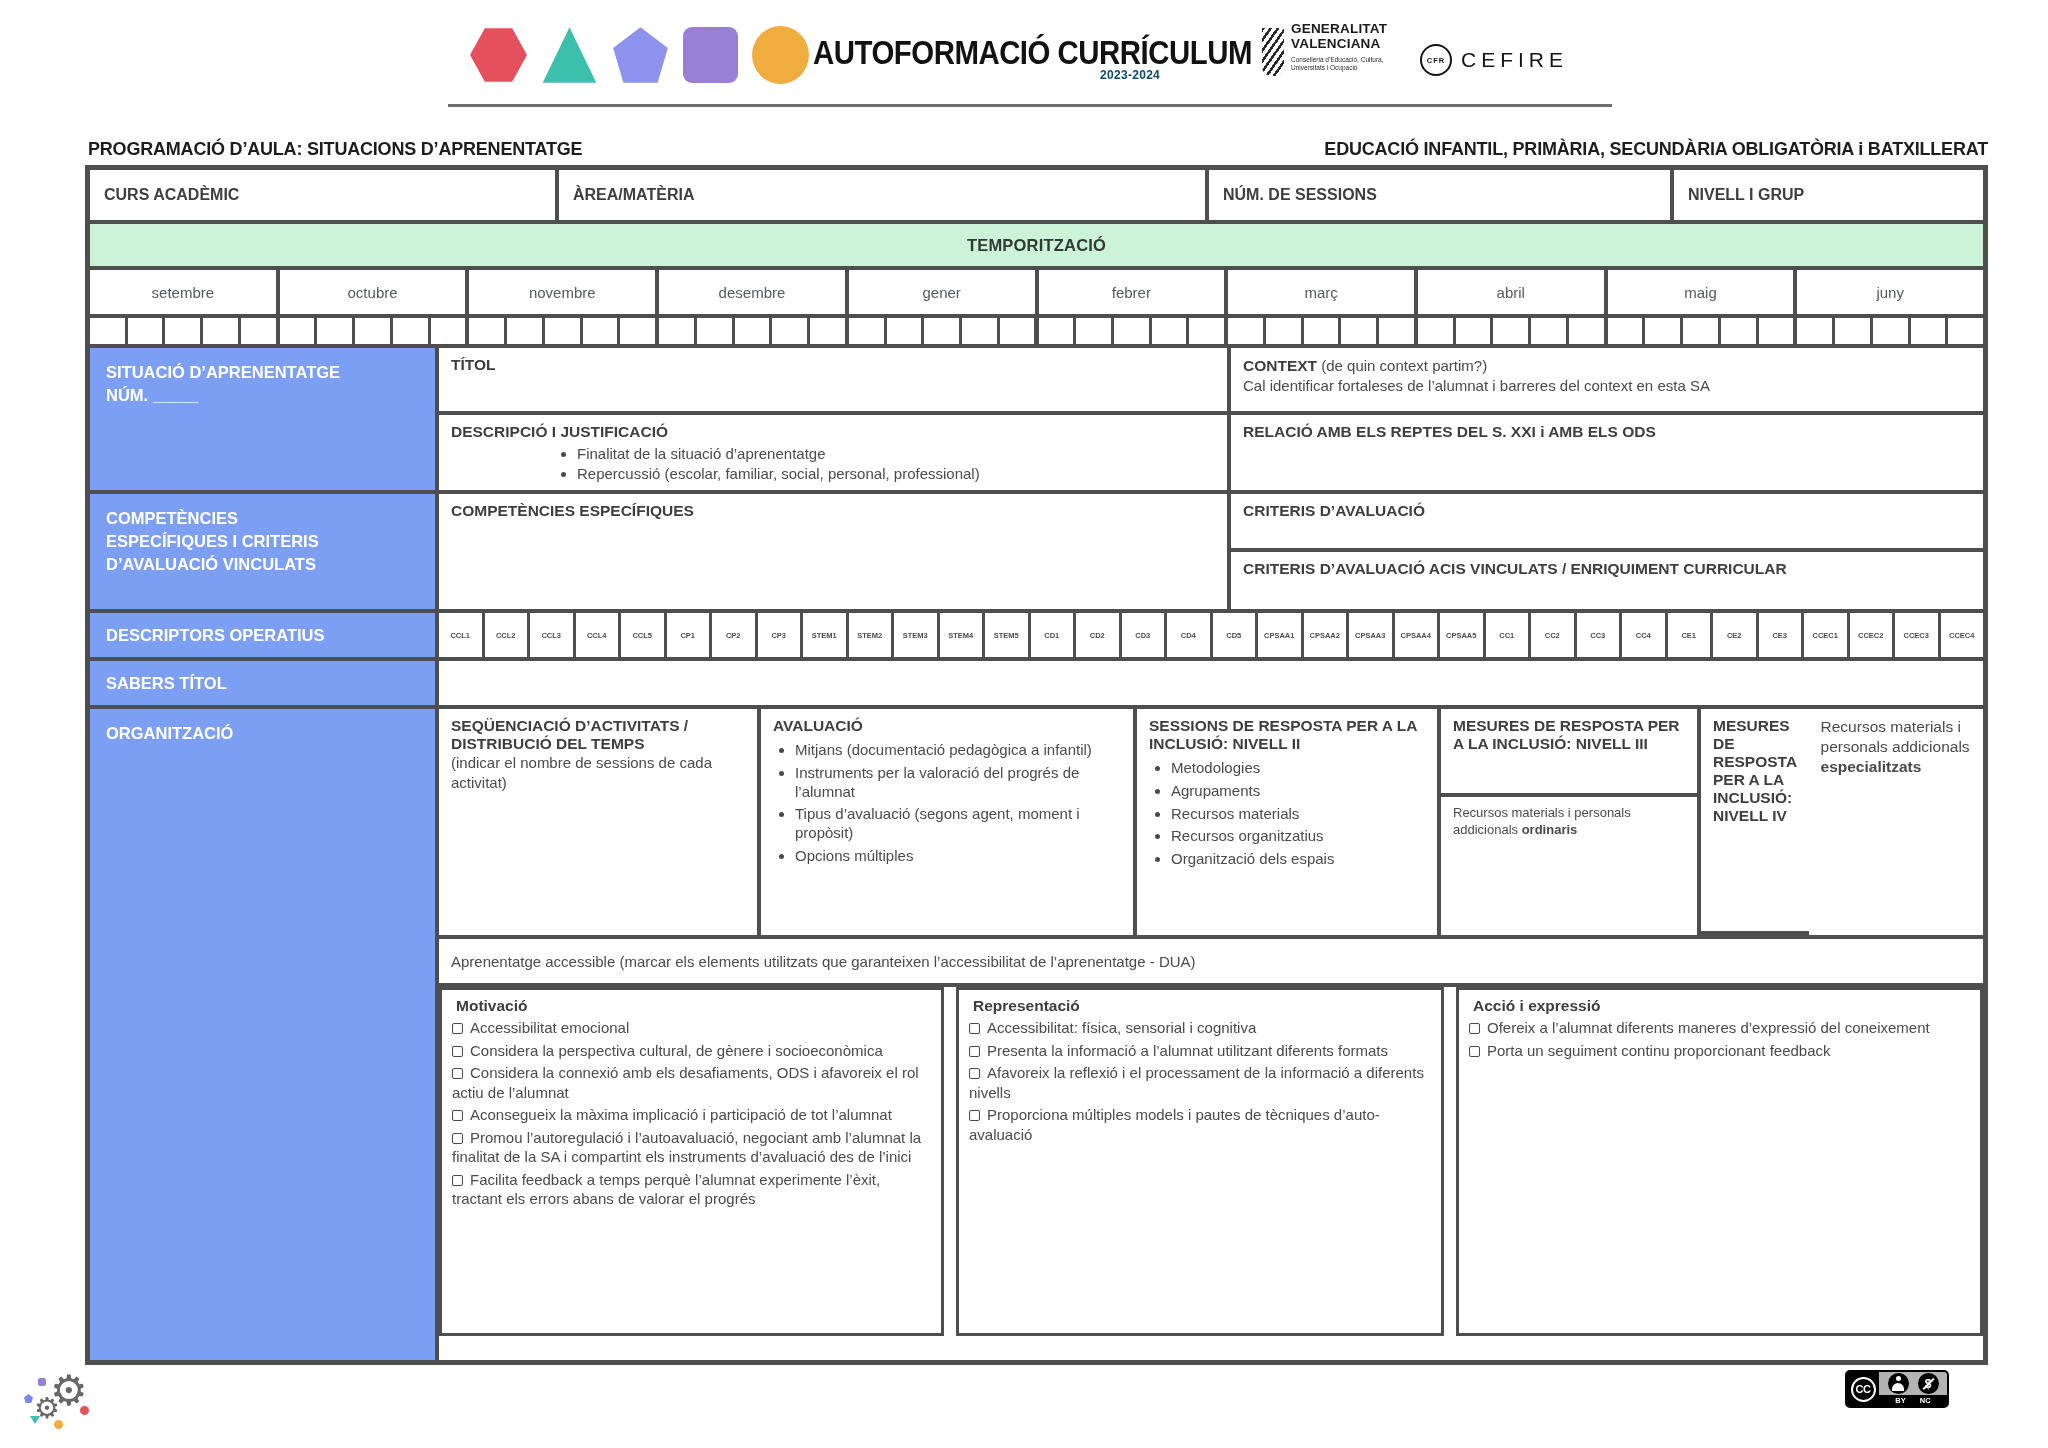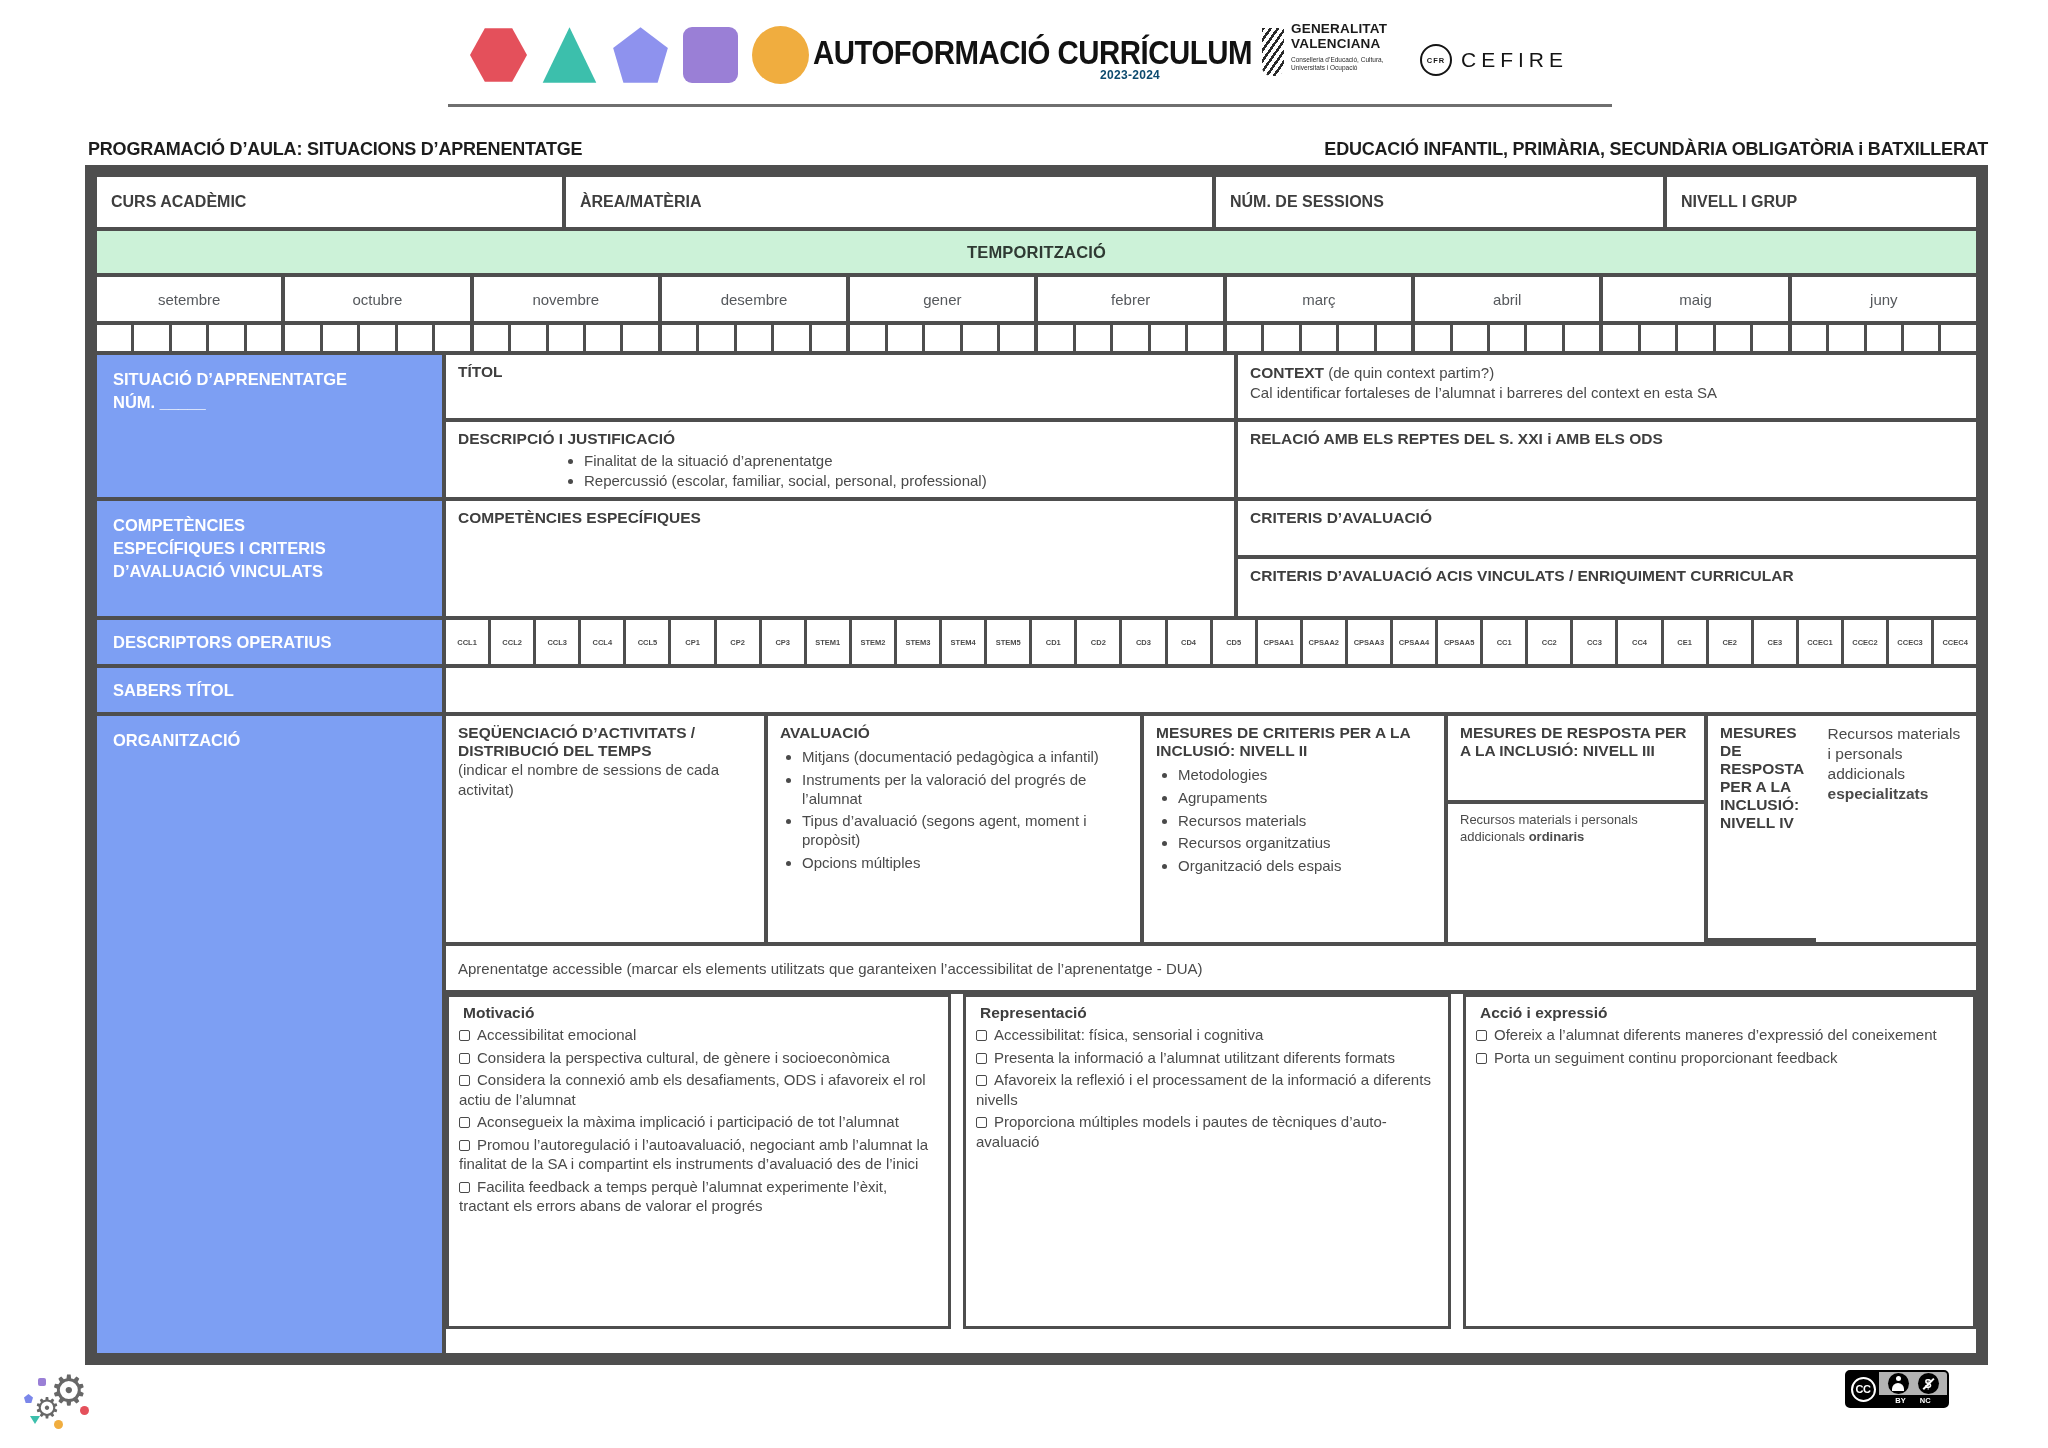--- a/index.html
+++ b/index.html
@@ -34,21 +34,21 @@
   .cefire{position:absolute;left:1420px;top:44px;display:flex;align-items:center;gap:9px}
   .cefire-circle{width:32px;height:32px;border:2px solid #141414;border-radius:50%;display:flex;align-items:center;justify-content:center;font-size:7.5px;font-weight:700;letter-spacing:1px;color:#141414}
   .cefire-name{font-size:21px;letter-spacing:5px;color:#141414;font-weight:400}
   .brand-rule{position:absolute;left:448px;top:104px;width:1164px;height:3px;background:#6f6f6f}
 
   
   .page-title-left{position:absolute;left:88px;top:139px;font-size:18px;font-weight:700;color:var(--ink);letter-spacing:-0.2px}
   .page-title-right{position:absolute;right:60px;top:139px;font-size:18px;font-weight:700;color:var(--ink);letter-spacing:-0.2px}
 
   
-  .doc-table{position:absolute;left:85px;top:165px;width:1903px;height:1200px;background:var(--table-border);padding:12px;display:flex;flex-direction:column;gap:4px}
+  .doc-table{position:absolute;left:85px;top:165px;width:1903px;height:1200px;background:var(--table-border);padding:5px;display:flex;flex-direction:column;gap:4px}
   .cell{background:#fff}
   .bluecell{background:var(--blue-fill);color:#fff;font-weight:700;padding:13px 16px;font-size:16.5px;line-height:1.38;flex:0 0 345px}
   .bluecell .line{display:block}
   .row{display:flex;gap:4px}
   .col{display:flex;flex-direction:column;gap:4px}
 
   .info-row{flex:0 0 50px}
   .info-cell{display:flex;align-items:center;padding:4px 14px;font-size:16px;font-weight:700;color:var(--label-ink)}
 
   .green-row{flex:0 0 42px;background:var(--green-fill);display:flex;align-items:center;justify-content:center;font-size:16.5px;font-weight:700;color:#2f3a33;letter-spacing:0.2px}
@@ -360,21 +360,21 @@
           <div class="cell pad ava-col">
             <span class="cell-label">AVALUACIÓ</span>
             <ul class="list">
                 <li>Mitjans (documentació pedagògica a infantil)</li>
                 <li>Instruments per la valoració del progrés de l’alumnat</li>
                 <li>Tipus d’avaluació (segons agent, moment i propòsit)</li>
                 <li>Opcions múltiples</li>
               </ul>
           </div>
           <div class="cell pad n2-col">
-            <span class="cell-label">MESURES DE CRITERIS PER A LA INCLUSIÓ: NIVELL II</span>
+            <span class="cell-label">SESSIONS DE RESPOSTA PER A LA INCLUSIÓ: NIVELL II</span>
             <ul class="list">
                 <li>Metodologies</li>
                 <li>Agrupaments</li>
                 <li>Recursos materials</li>
                 <li>Recursos organitzatius</li>
                 <li>Organització dels espais</li>
               </ul>
           </div>
           <div class="cell n3-col">
             <div class="split-top pad"><span class="cell-label">MESURES DE RESPOSTA PER A LA INCLUSIÓ: NIVELL III</span></div>

